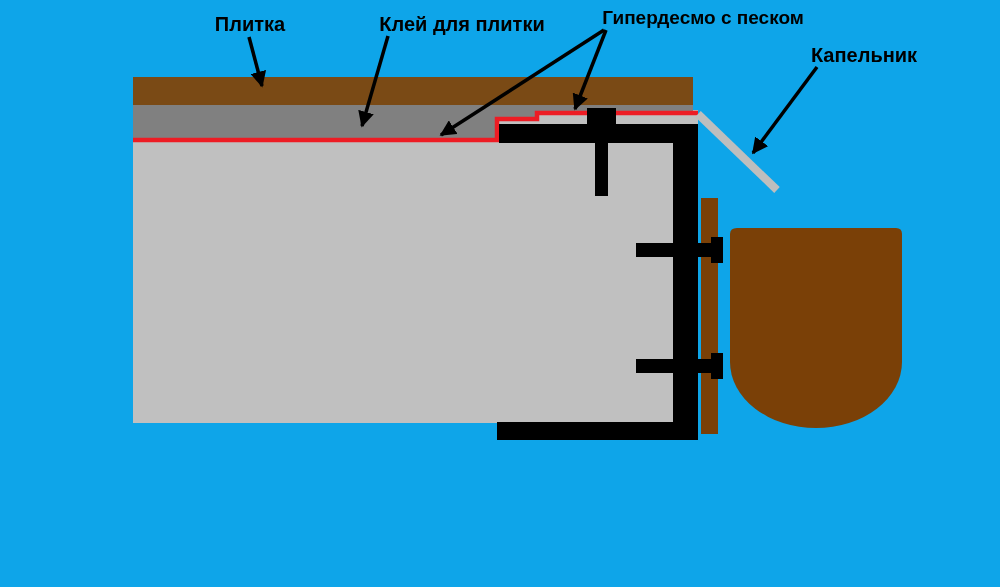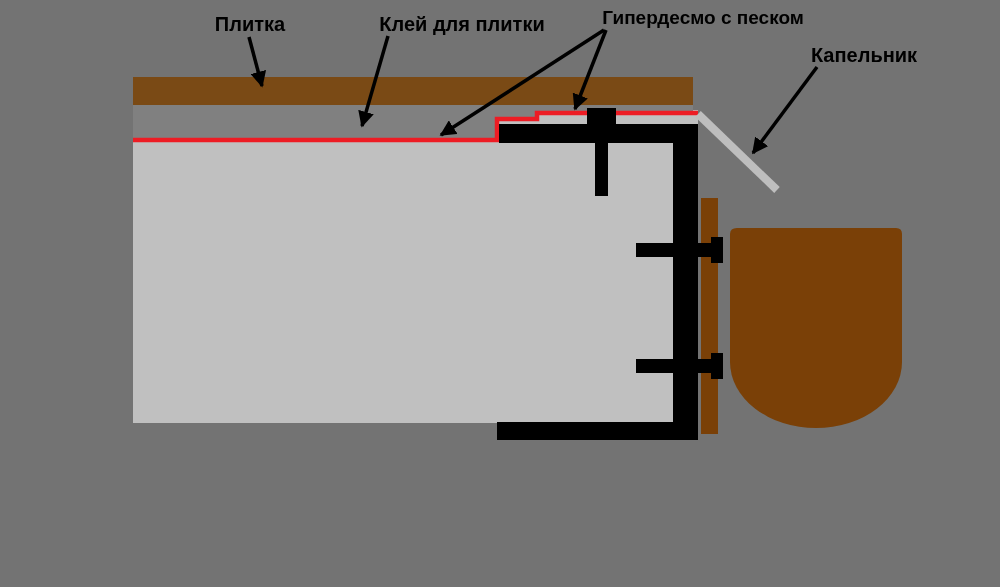--- a/index.html
+++ b/index.html
@@ -5,21 +5,21 @@
   html, body {
     margin: 0;
     padding: 0;
     background: #ffffff;
     font-family: "Liberation Sans", sans-serif;
   }
   .stage {
     position: relative;
     width: 1000px;
     height: 587px;
-    background: #737373;
+    background: #0ea5e9;
     overflow: hidden;
   }
   svg text {
     font-family: "Liberation Sans", "DejaVu Sans", sans-serif;
     font-weight: bold;
     fill: #000000;
   }
   .lbl-main { font-size: 20px; }
   .lbl-mid  { font-size: 19px; }
 </style>

